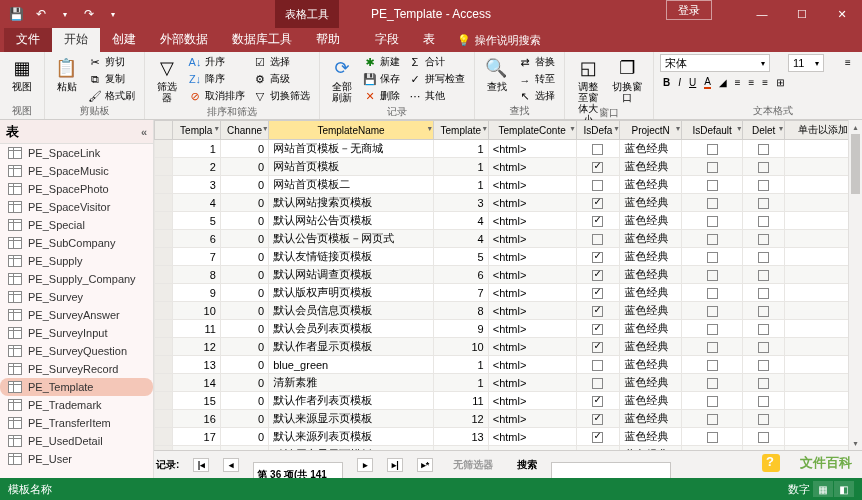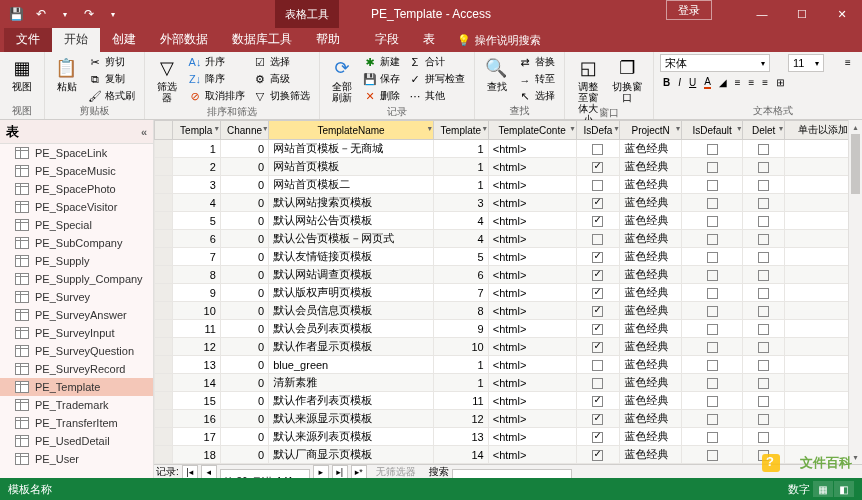--- a/index.html
+++ b/index.html
@@ -35,43 +35,43 @@
 .small-btn { display:flex; align-items:center; gap:3px; padding:1px 3px; font-size:10px; white-space:nowrap; height:16px; }
 .small-icon { width:14px; height:14px; display:inline-flex; align-items:center; justify-content:center; font-size:11px; }
 .font-combo { height:18px; border:1px solid #c8c6c4; background:#fff; padding:0 4px; font-size:11px; display:flex; align-items:center; justify-content:space-between; }
 
 
 .main { display:flex; height:358px; }
 .nav-pane { width:154px; background:#fdf6f6; border-right:1px solid #e1dfdd; display:flex; flex-direction:column; }
 .nav-header { height:24px; background:#f7eceb; border-bottom:1px solid #e1dfdd; display:flex; align-items:center; justify-content:space-between; padding:0 6px; font-size:13px; font-weight:bold; }
 .nav-collapse { font-size:11px; color:#666; }
 .nav-list { flex:1; overflow:hidden; }
-.nav-item { height:18px; display:flex; align-items:center; padding-left:15px; gap:6px; font-size:11px; color:#333; }
-.nav-item.selected { background:#f4c7b8; }
+.nav-item { height:18px; display:flex; align-items:center; padding-left:8px; gap:6px; font-size:11px; color:#333; }
+.nav-item.selected { background:#f4c7b8;border-radius:8px; }
 .tbl-icon { width:14px; height:12px; background:linear-gradient(#fff,#fff) padding-box, #888; border:1px solid #888; position:relative; }
 .tbl-icon::before { content:''; position:absolute; top:2px; left:0; right:0; height:1px; background:#888; }
 .tbl-icon::after { content:''; position:absolute; top:0; bottom:0; left:4px; width:1px; background:#888; }
 
 
 .datasheet { flex:1; display:flex; flex-direction:column; overflow:hidden; }
 .grid-wrap { flex:1; overflow:hidden; position:relative; }
 table.grid { border-collapse:collapse; font-size:11px; width:100%; }
 .grid th { background:#eeece8; border:1px solid #d0cecc; padding:2px 4px; font-weight:normal; font-size:10px; position:relative; height:18px; white-space:nowrap; }
 .grid th.hl { background:#ffe699; }
 .grid th .dd { position:absolute; right:1px; top:3px; font-size:8px; color:#666; }
 .grid td { border:1px solid #e8e6e3; padding:1px 4px; height:16px; white-space:nowrap; }
 .grid tr.alt td { background:#f7f7f5; }
 .row-sel { width:16px; background:#eeece8 !important; border:1px solid #d0cecc; text-align:center; color:#666; }
 .chk { display:inline-block; width:11px; height:11px; border:1px solid #888; vertical-align:middle; position:relative; }
 .chk.ck::after { content:'✓'; position:absolute; top:-3px; left:0; font-size:10px; }
 .col-num { text-align:right; }
 .col-ctr { text-align:center; }
 
 
-.rec-nav { height:14px; background:#f3f2f1; border-top:1px solid #d0cecc; display:flex; align-items:center; font-size:10px; padding-left:2px; gap:3px; }
+.rec-nav { height:28px; background:#f3f2f1; border-top:1px solid #d0cecc; display:flex; align-items:center; font-size:10px; padding-left:2px; gap:14px;font-weight:bold; }
 .rn-btn { width:16px; height:14px; border:1px solid #c8c6c4; background:#fff; display:flex; align-items:center; justify-content:center; font-size:9px; }
 .rn-box { width:90px; height:14px; border:1px solid #c8c6c4; background:#fff; padding:12px 3px; display:flex; align-items:center;margin-top:21px; }
 
 
 .status { height:22px; background:#15803d; color:#fff; display:flex; align-items:center; justify-content:space-between; padding:0 8px; font-size:11px; }
 .status-right { display:flex; gap:3px; align-items:center; }
 .view-btns { display:flex; gap:1px; }
 .vbtn { width:20px; height:16px; background:rgba(255,255,255,0.15); display:flex; align-items:center; justify-content:center; font-size:10px; }
 
 

